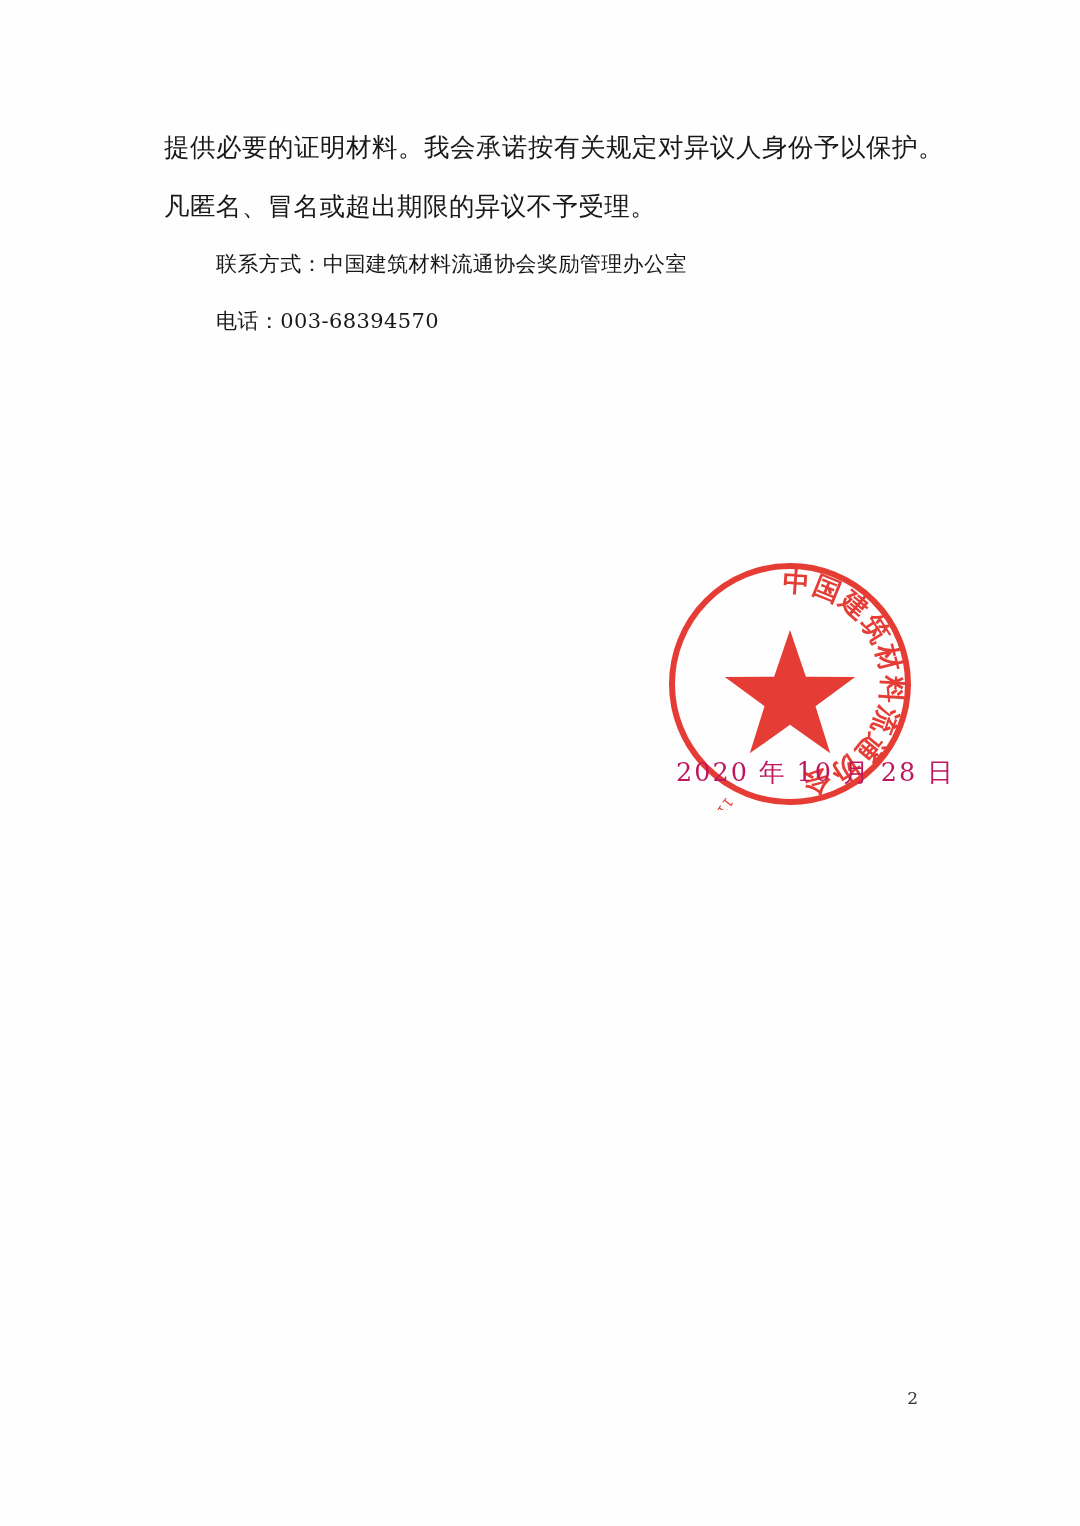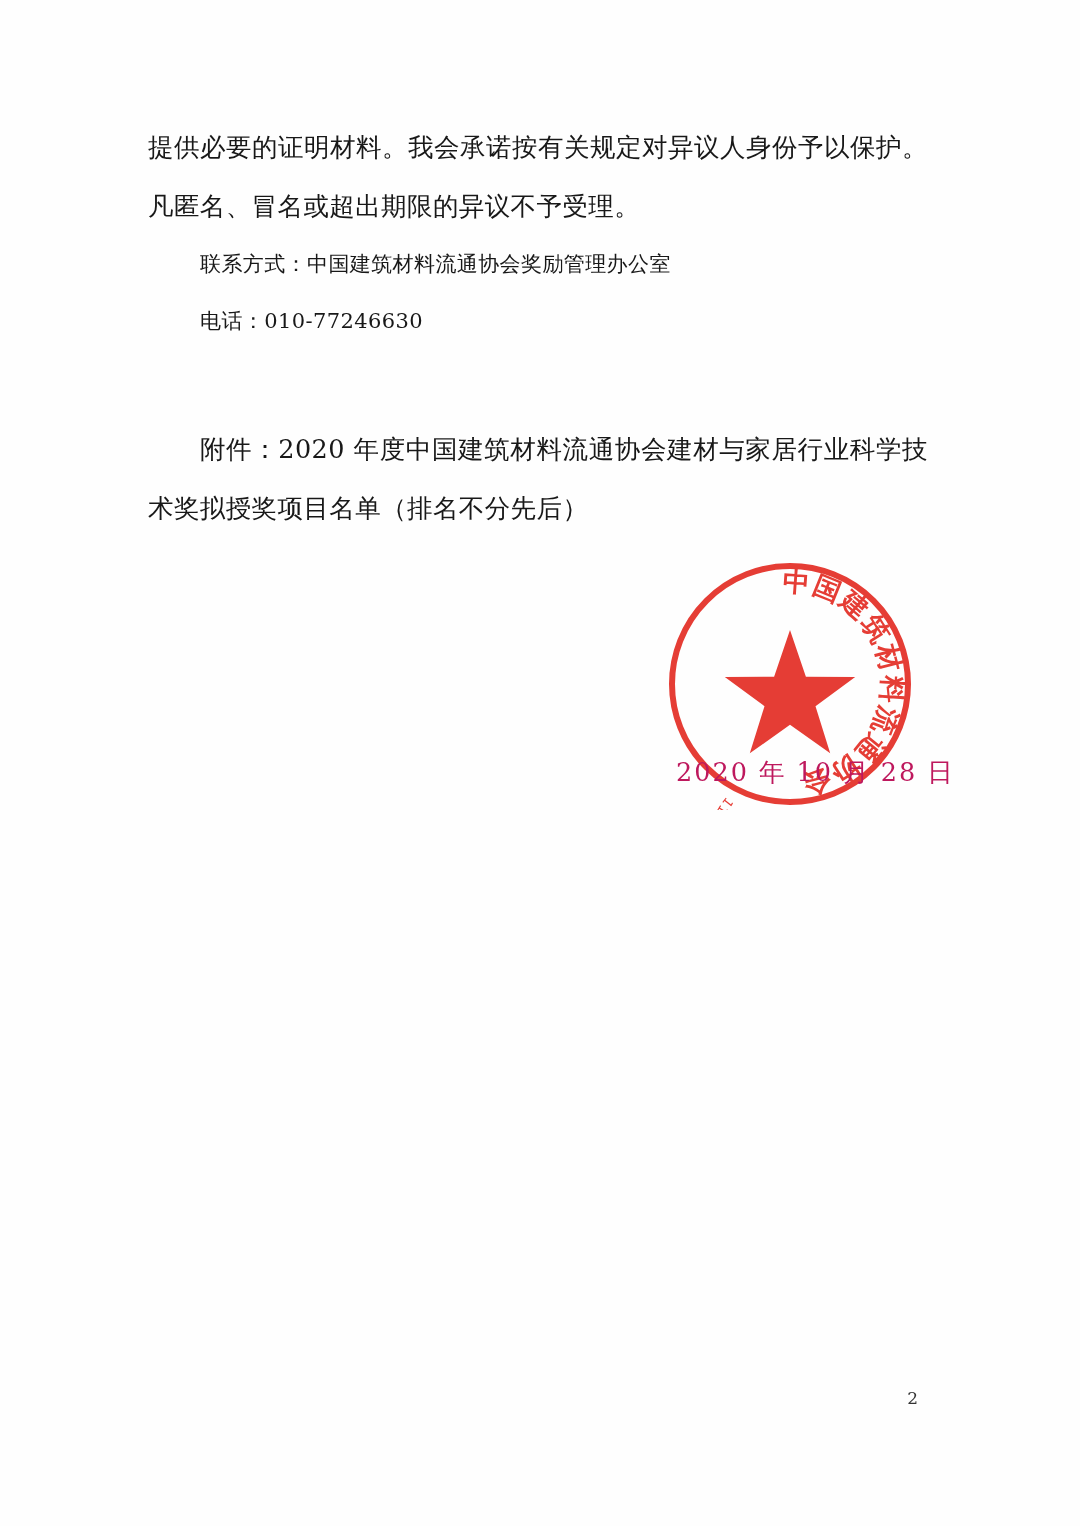--- a/index.html
+++ b/index.html
@@ -19,21 +19,21 @@
   .page {
     position: absolute;
     left: 0; top: 0;
     width: 1080px;
     height: 1526px;
     background: #fefefe;
   }
 
   .content {
     position: absolute;
-    left: 148px;
+    left: 164px;
     top: 118px;
     width: 780px;
   }
 
   .para {
     font-size: 25.5px;
     line-height: 59px;
     letter-spacing: 0.4px;
     text-align: justify;
     color: #181818;
@@ -98,25 +98,24 @@
 
 <div class="page">
 
   <div class="content">
 
     <div class="para">提供必要的证明材料。我会承诺按有关规定对异议人身份予以保护。凡匿名、冒名或超出期限的异议不予受理。</div>
 
     <div class="contact-line">联系方式：中国建筑材料流通协会奖励管理办公室</div>
 
 
-    <div class="contact-line">电话：010-77246630</div>
+    <div class="contact-line">电话：003-68394570</div>
 
     <div class="block-gap"></div>
 
-    <div class="attachment">附件：2020 年度中国建筑材料流通协会建材与家居行业科学技术奖拟授奖项目名单（排名不分先后）</div>
 
   </div>
 
   <div class="seal">
     <svg width="252" height="252" viewBox="0 0 252 252" xmlns="http://www.w3.org/2000/svg">
       <defs>
         <path id="ringpath" d="M 126,126 m 0,-93 a 93,93 0 1,1 -0.1,0" fill="none"></path>
         <path id="ringpath2" d="M 126,126 m 0,84 a 84,84 0 1,0 0.1,0" fill="none"></path>
       </defs>
       <circle cx="126" cy="126" r="118" fill="none" stroke="#e2231a" stroke-width="6"></circle>

